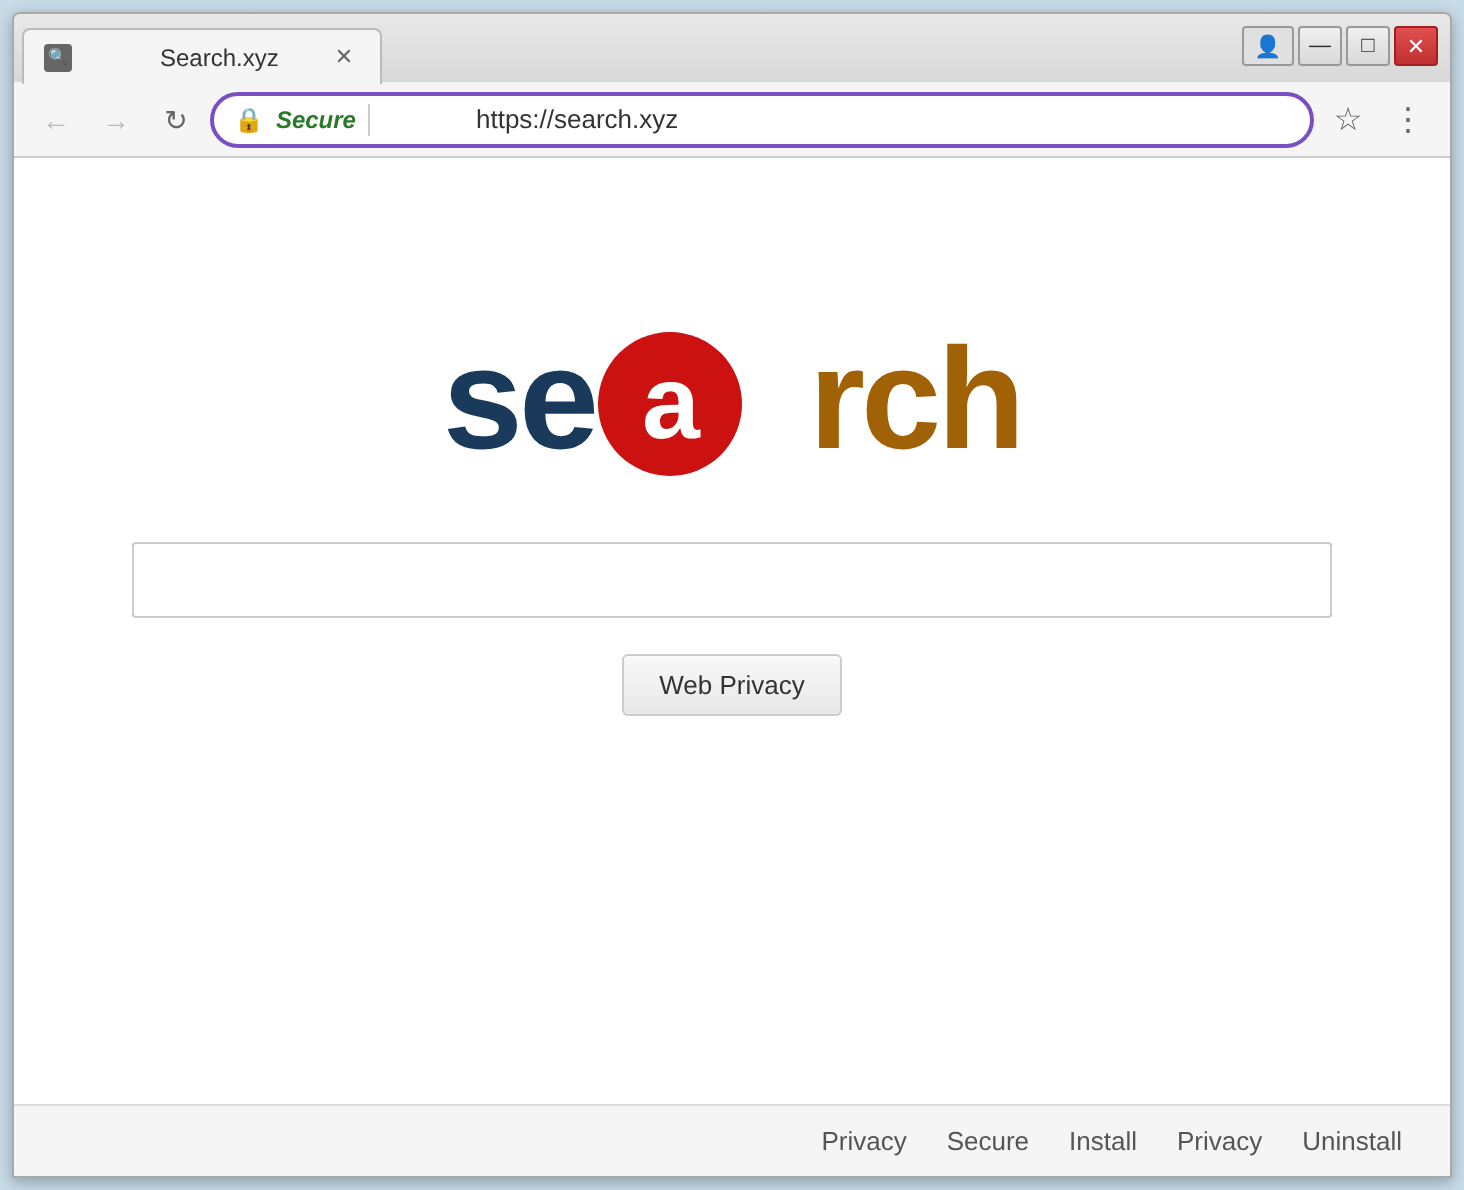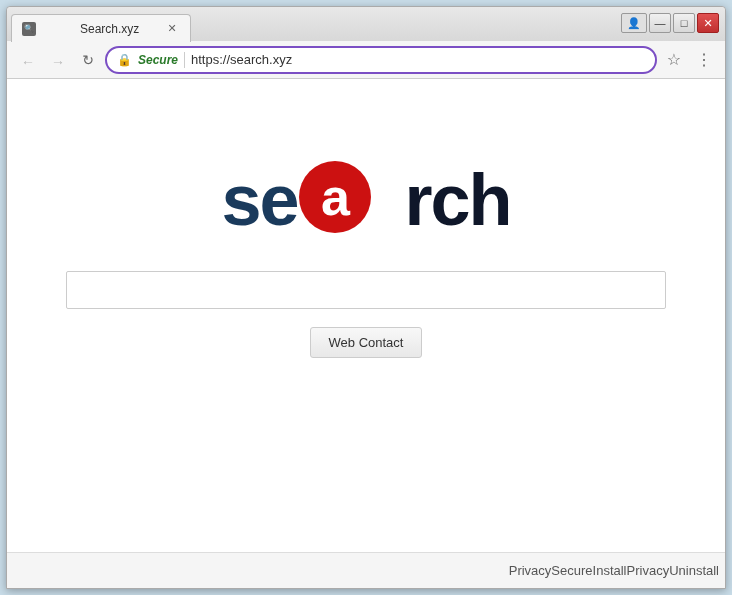--- a/index.html
+++ b/index.html
@@ -183,20 +183,21 @@
     .address-divider {
       width: 1px;
       height: 16px;
       background: #ccc;
     }
 
     .address-url {
       font-size: 13px;
       color: #333;
       flex: 1;
+      margin-left: 47px;
     }
 
     .nav-extra {
       display: flex;
       gap: 4px;
     }
 
     .star-btn, .menu-btn {
       width: 26px;
       height: 26px;
@@ -224,21 +225,21 @@
     
     .logo-container {
       margin-bottom: 30px;
     }
 
     .logo-text {
       font-size: 72px;
       font-weight: 700;
       letter-spacing: -2px;
       display: flex;
-      align-items: flex-start;
+      align-items: center;
     }
 
     .logo-se {
       color: #1a3a5c;
     }
 
     .logo-a-circle {
       width: 72px;
       height: 72px;
       background: #cc1111;
@@ -248,21 +249,21 @@
       justify-content: center;
       color: white;
       font-size: 52px;
       font-weight: 700;
       margin: 0 1px;
       position: relative;
       top: 2px;
     }
 
     .logo-rch {
-      color: #0f172a;
+      color: #a16207;
       margin-left: 33px;
     }
 
     
     .search-box-container {
       width: 600px;
       margin-bottom: 18px;
     }
 
     .search-input {
@@ -291,21 +292,22 @@
       position: absolute;
       bottom: 0;
       left: 0;
       right: 0;
       height: 36px;
       background: #f5f5f5;
       border-top: 1px solid #ddd;
       display: flex;
       align-items: center;
       justify-content: flex-end;
-      padding: 0 6px;
+      padding: 0 24px;
+      gap: 20px;
     }
 
     .footer-link {
       font-size: 13px;
       color: #555;
       cursor: pointer;
       text-decoration: none;
     }
   </style>
 </head>
@@ -369,21 +371,21 @@
         <span class="logo-a-circle">a</span>
         <span class="logo-rch">rch</span>
       </div>
     </div>
 
     <div class="search-box-container">
       <input type="text" class="search-input" placeholder="" style="">
     </div>
 
     <button class="search-btn">
-      <span>Web Contact</span>
+      <span>Web Privacy</span>
     </button>
 
     <div class="page-footer">
       <a class="footer-link">Privacy</a>
       <a class="footer-link">Secure</a>
       <a class="footer-link">Install</a>
       <a class="footer-link">Privacy</a>
       <a class="footer-link">Uninstall</a>
     </div>
 

